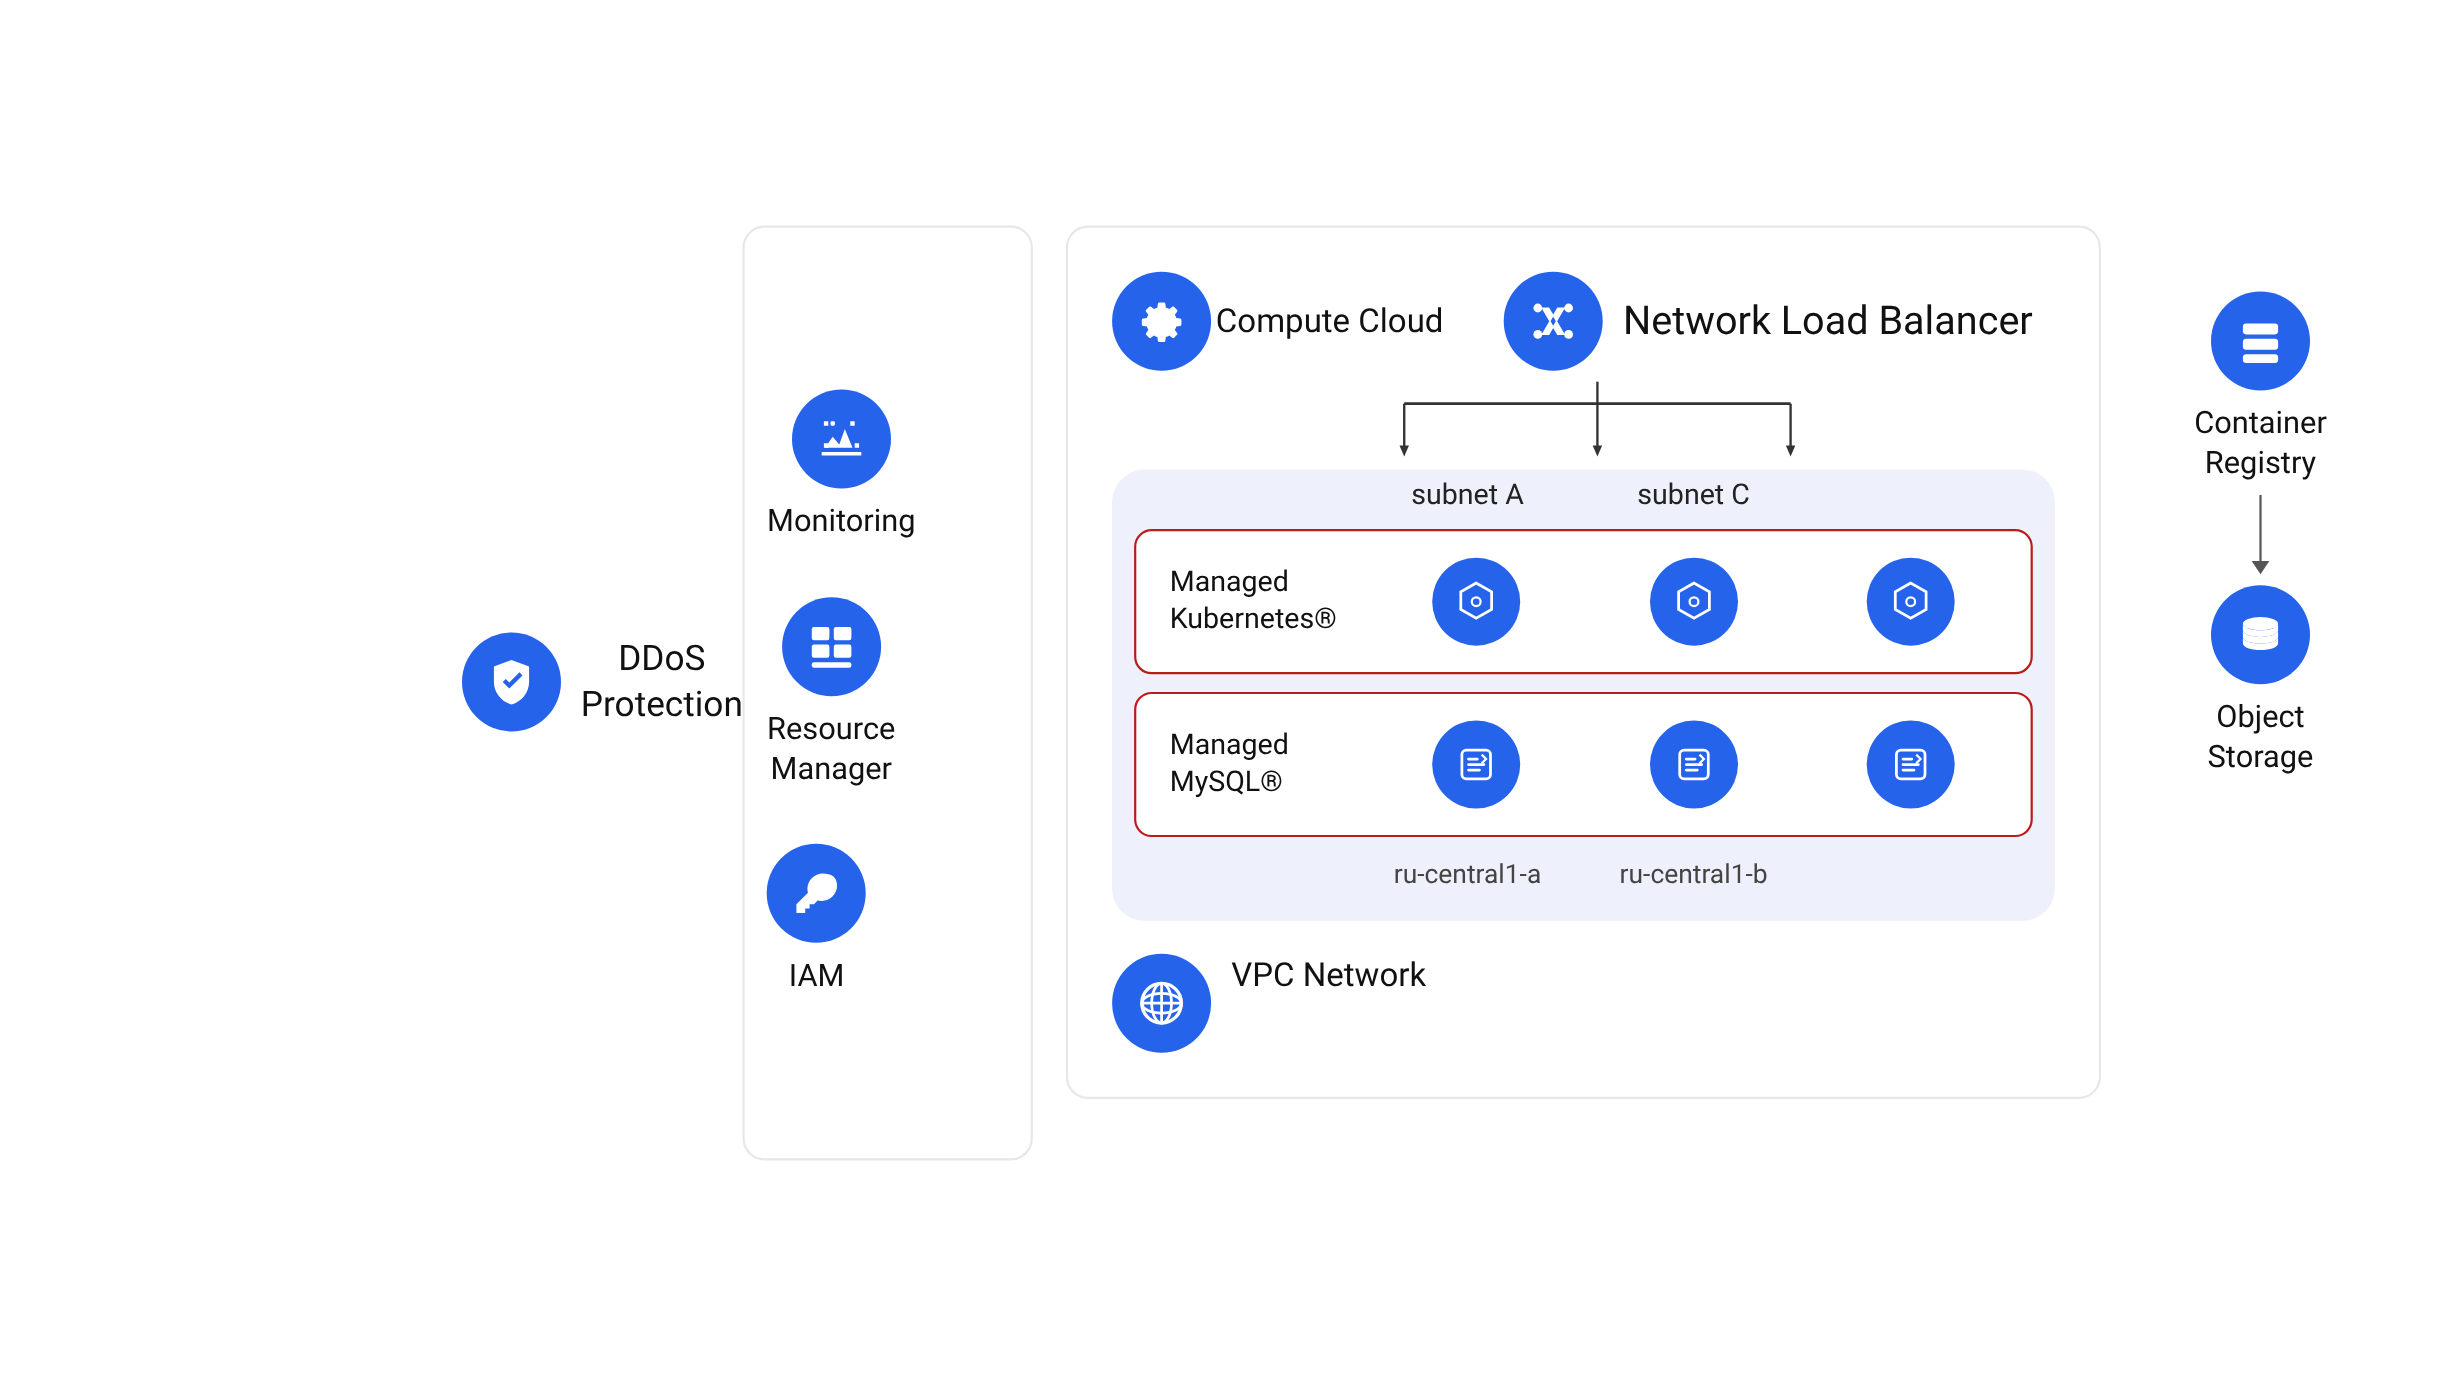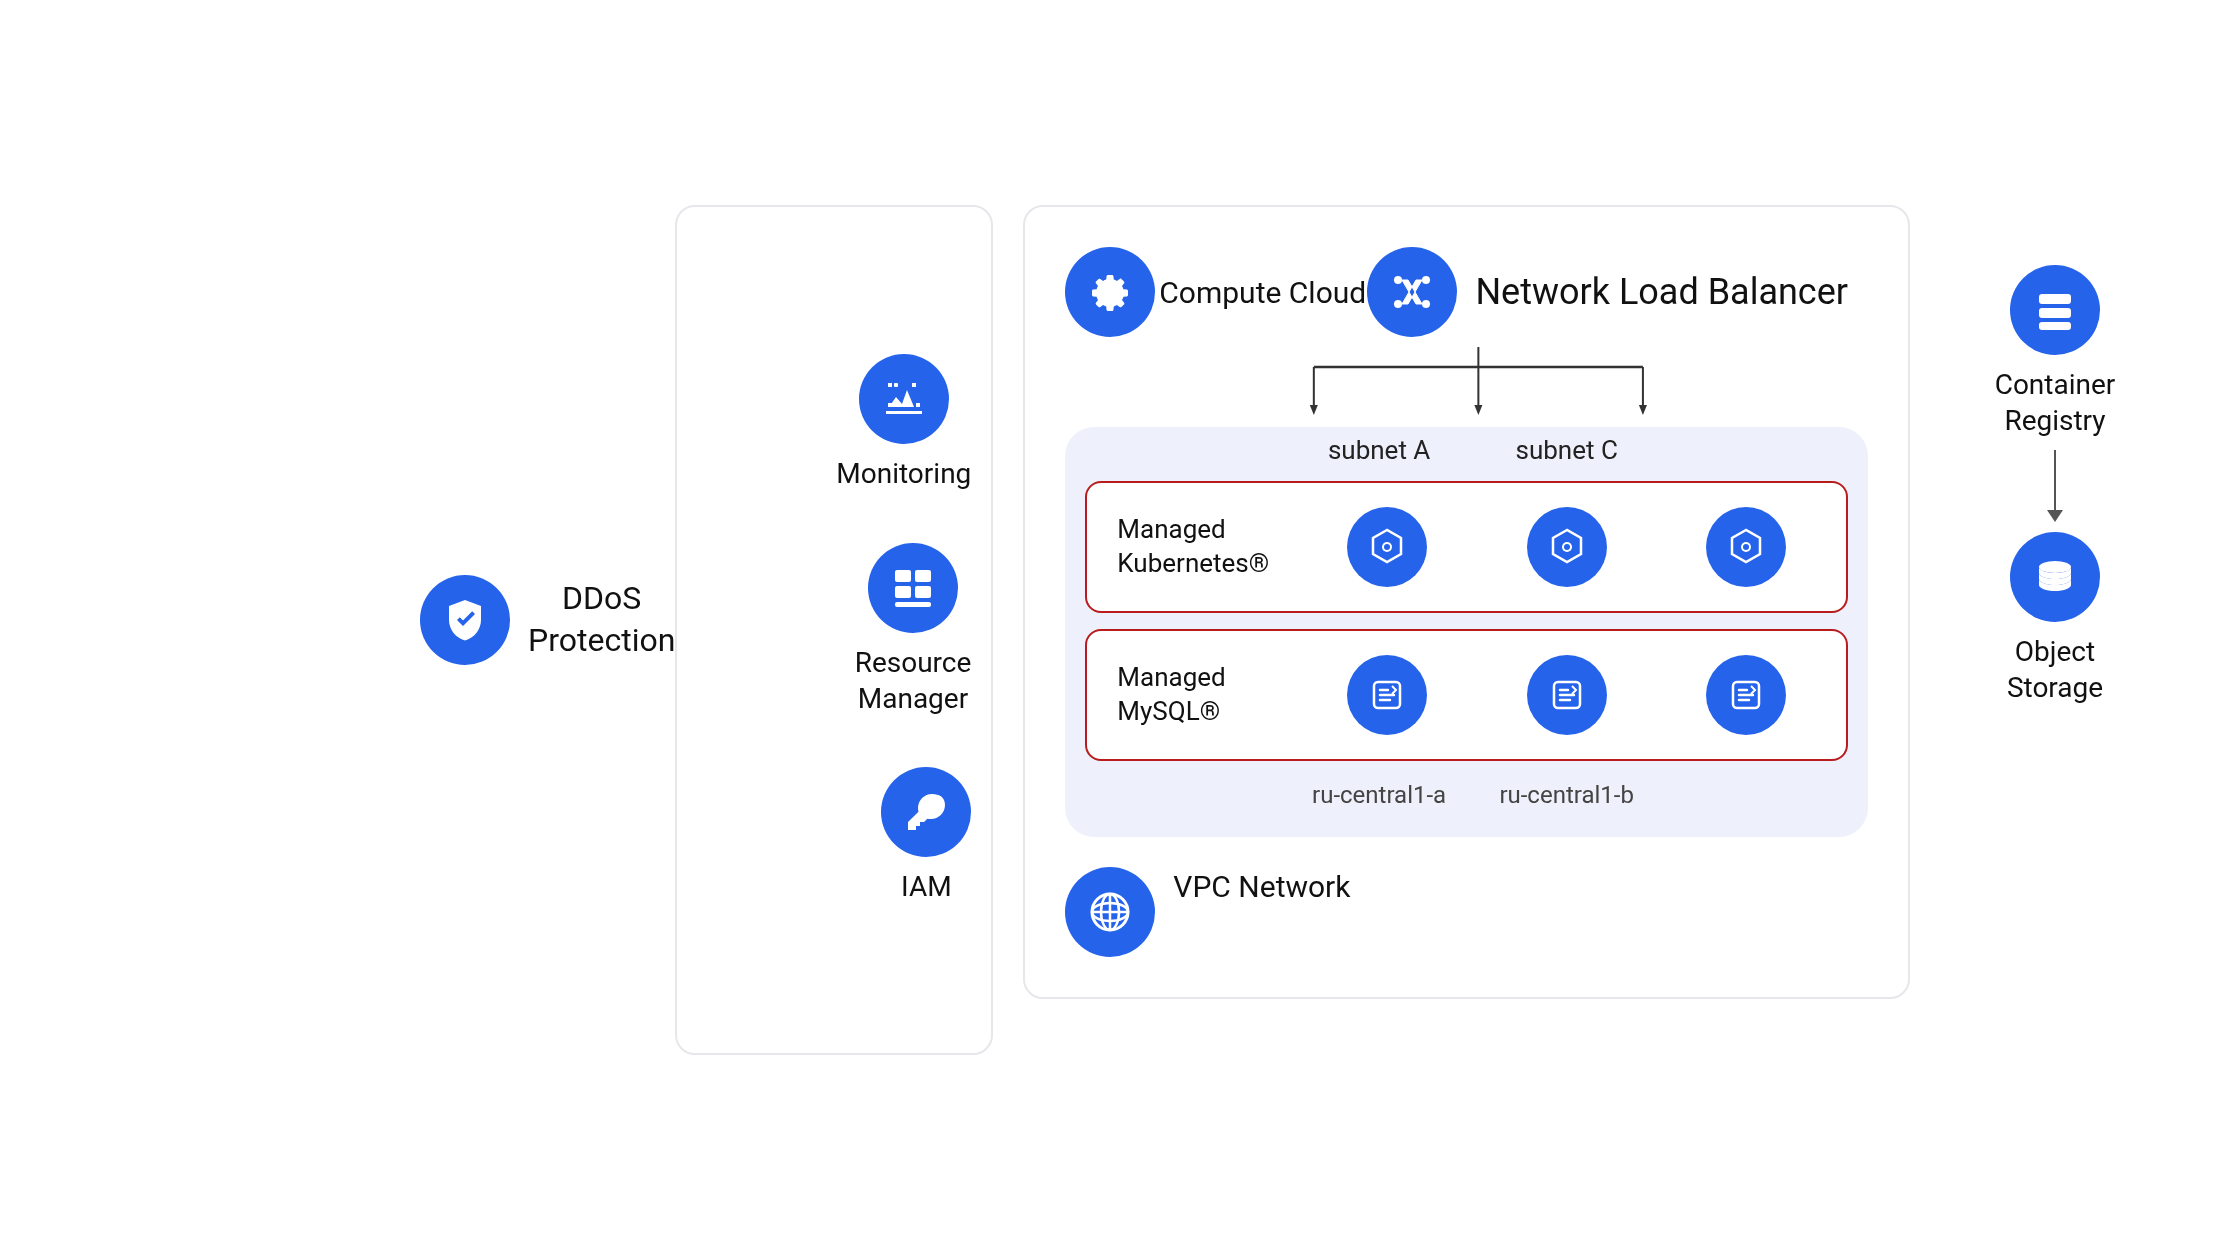--- a/index.html
+++ b/index.html
@@ -79,27 +79,27 @@
     .main-row {
       display: flex;
       flex-direction: row;
       gap: 30px;
       align-items: flex-start;
       width: 100%;
     }
 
     
     .left-panel {
-      width: 318px;
+      width: 264px;
       border: 2px solid #e5e7eb;
       border-radius: 20px;
       padding: 24px 20px;
       display: flex;
       flex-direction: column;
-      align-items: flex-end;
+      align-items: flex-start;
       gap: 50px;
       background: #fff;
       flex-shrink: 0;
       min-height: 850px;
       justify-content: center;
     }
 
     
     .center-panel {
       flex: 1;

